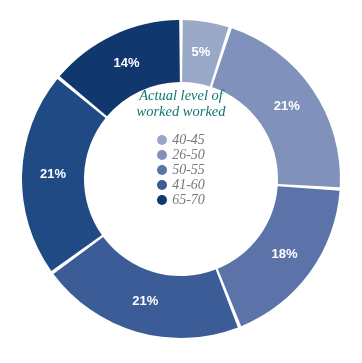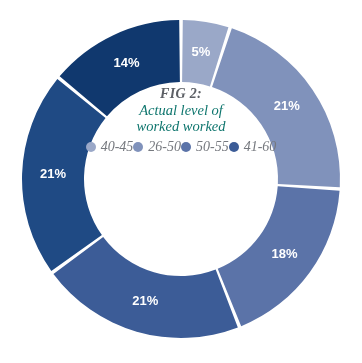--- a/index.html
+++ b/index.html
@@ -63,22 +63,23 @@
     font-style: italic;
     font-weight: normal;
     font-size: 14.5px;
     color: #0f766e;
     line-height: 16px;
     text-align: center;
     margin-top: 1px;
     white-space: nowrap;
   }
   #legend {
-    margin-top: 5px;
+    margin-top: 13px;
     display: flex;
+    flex-direction: column;
     align-items: flex-start;
   }
   .legend-row {
     display: flex;
     align-items: center;
     height: 15px;
   }
   .legend-dot {
     width: 10px;
     height: 10px;
@@ -113,21 +114,20 @@
         <text x="201.02" y="52.58" class="slice-label" fill="#ffffff">5%</text>
         <text x="286.87" y="107.05" class="slice-label" fill="#ffffff">21%</text>
         <text x="284.55" y="254.24" class="slice-label" fill="#ffffff">18%</text>
         <text x="145.29" y="301.92" class="slice-label" fill="#ffffff">21%</text>
         <text x="53.06" y="174.98" class="slice-label" fill="#ffffff">21%</text>
         <text x="126.50" y="63.18" class="slice-label" fill="#ffffff">14%</text>
       </g>
   </svg>
 
   <div id="center-block">
-    <div id="fig-title">FIG 2:</div>
     <div id="fig-subtitle">
       <div>Actual level of</div>
       <div>worked worked</div>
     </div>
     <div id="legend">
         <div class="legend-row">
           <span class="legend-dot" style="background: rgb(154, 168, 200);"></span>
           <span class="legend-text">40-45</span>
         </div>
         <div class="legend-row">
@@ -135,16 +135,20 @@
           <span class="legend-text">26-50</span>
         </div>
         <div class="legend-row">
           <span class="legend-dot" style="background: rgb(91, 115, 168);"></span>
           <span class="legend-text">50-55</span>
         </div>
         <div class="legend-row">
           <span class="legend-dot" style="background: rgb(60, 92, 151);"></span>
           <span class="legend-text">41-60</span>
         </div>
+        <div class="legend-row">
+          <span class="legend-dot" style="background: rgb(16, 56, 110);"></span>
+          <span class="legend-text">65-70</span>
+        </div>
       </div>
   </div>
 
 </div>
 
 </body></html>

